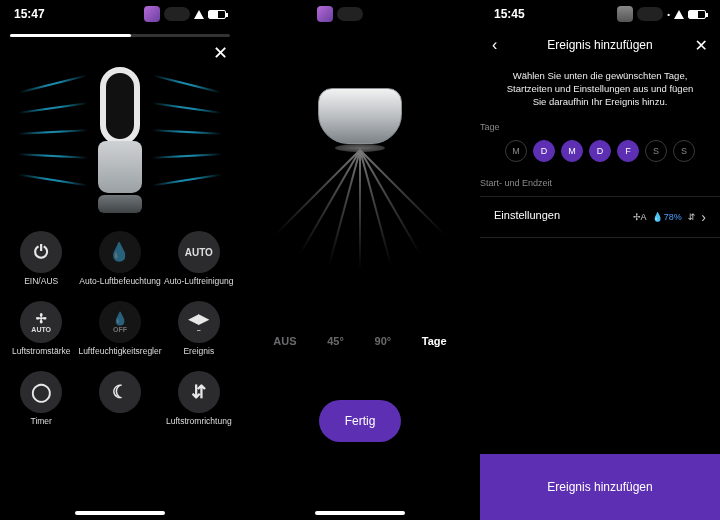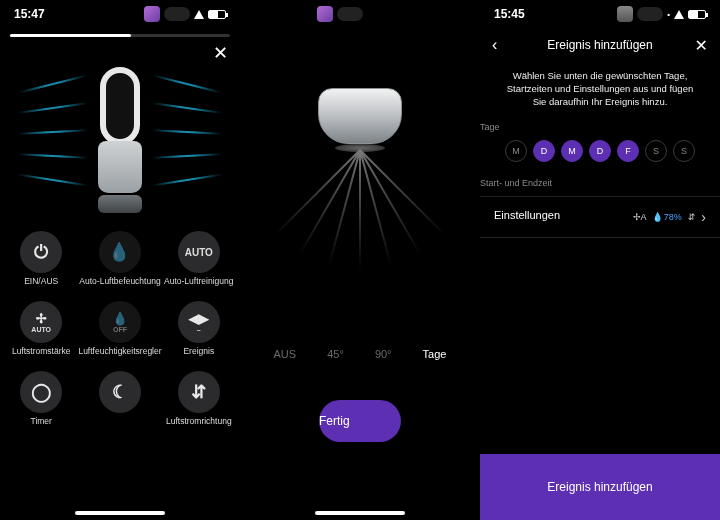--- a/index.html
+++ b/index.html
@@ -132,30 +132,31 @@
   }
   .beams{
     position:absolute;inset:0;pointer-events:none;
   }
   .beam{
     position:absolute;top:150px;left:50%;
     width:2px;height:120px;background:linear-gradient(#777,transparent);
     transform-origin:top center;
   }
   .osc-opts {
-    position:absolute;bottom:160px;left:0;right:0;
+    position:absolute;bottom:173px;left:0;right:0;
     display:flex;justify-content:space-around;padding:0 18px;
     font-size:11px;
+    font-weight:bold;
   }
   .osc-opts span{color:#6a6a6c;}
   .osc-opts span.active{color:#fff;}
   .done-btn{
     position:absolute;bottom:78px;left:50%;transform:translateX(-50%);
     width:82px;height:42px;border-radius:21px;background:#5d2fb3;
-    display:flex;align-items:center;
+    display:flex;align-items:center;justify-content:center;
     font-size:12px;color:#fff;
   }
 
   
   .header3{
     display:flex;align-items:center;justify-content:center;position:relative;
     height:34px;font-size:12px;font-weight:500;
   }
   .header3 .back{position:absolute;left:12px;font-size:16px;}
   .header3 .close{position:absolute;right:12px;font-size:16px;}

